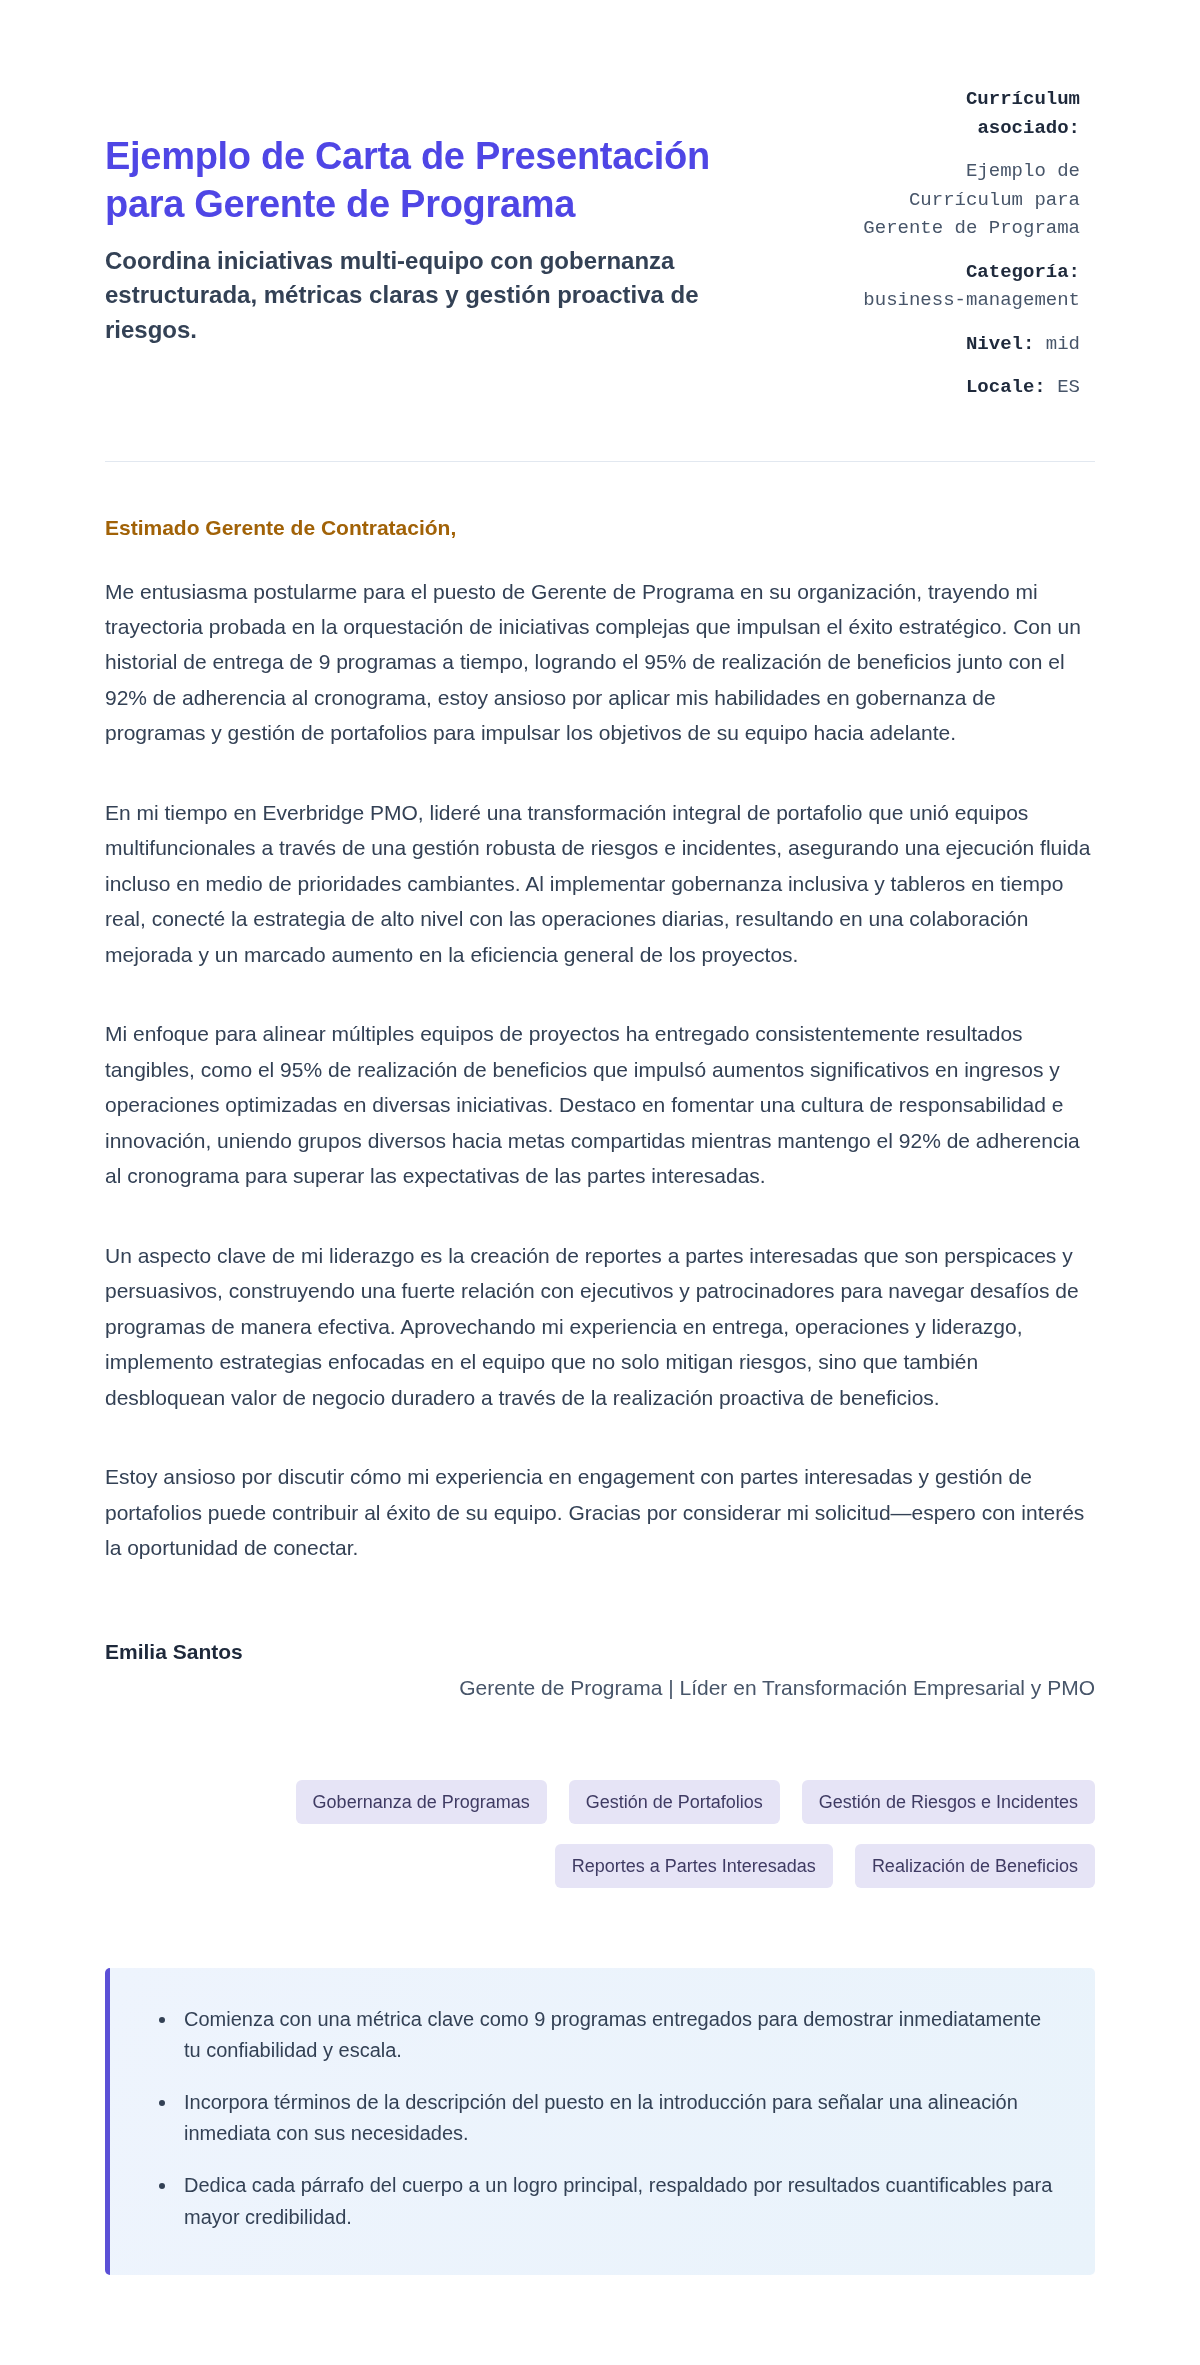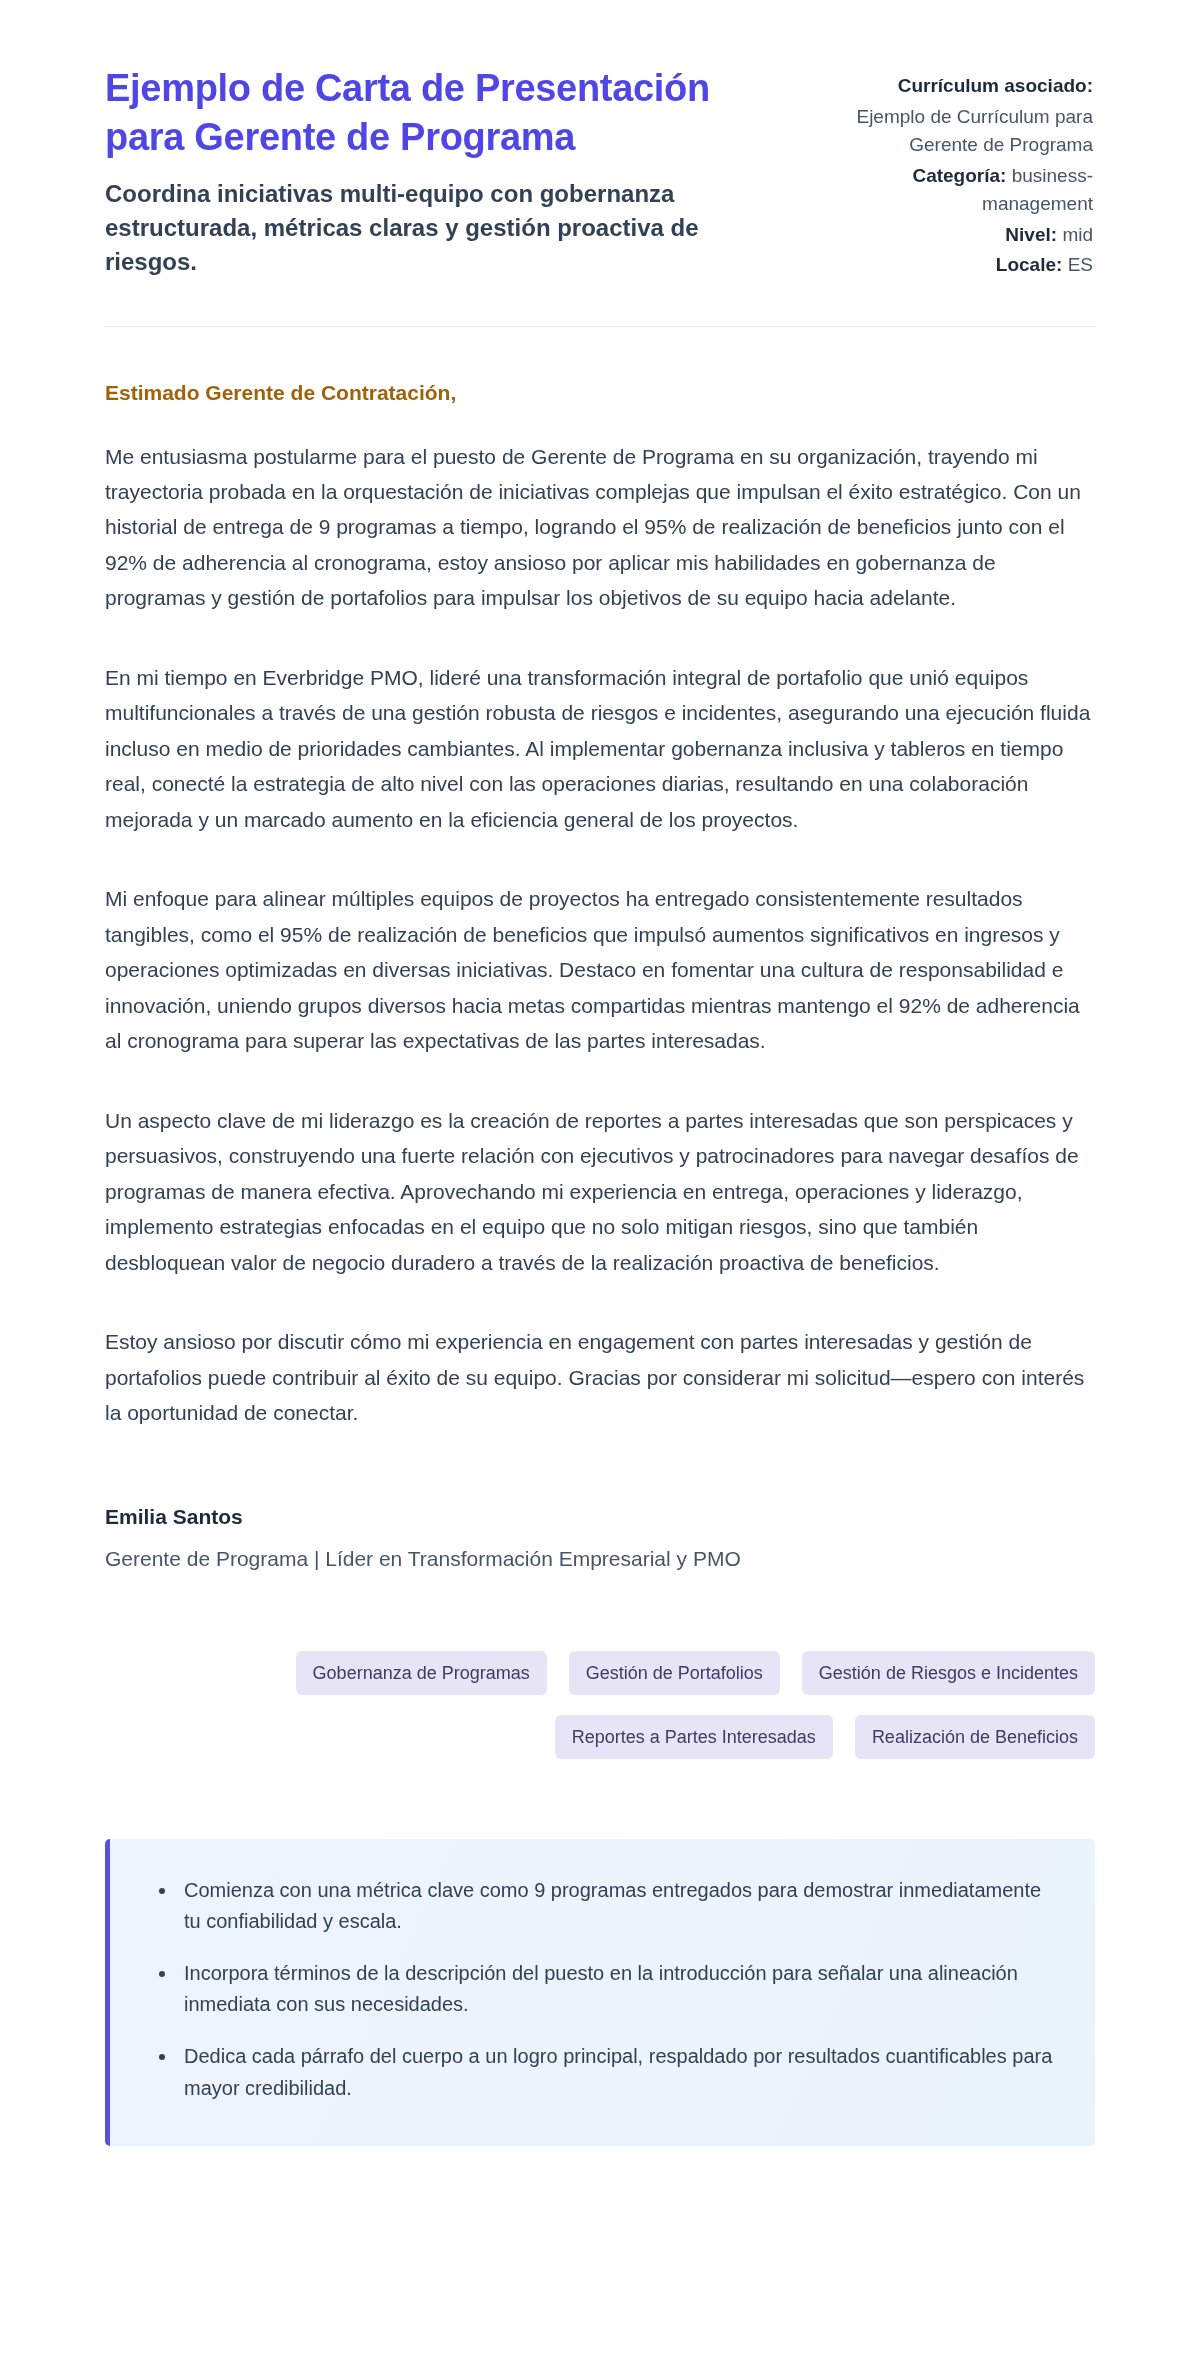--- a/index.html
+++ b/index.html
@@ -32,34 +32,34 @@
   }
   .meta {
     width: 258px;
     flex: none;
     text-align: right;
     font-size: 19px;
     line-height: 1.5;
     color: #475569;
     padding-top: 8px;
   }
-  .meta-row { margin: 2px; }
+  .meta-row { margin: 15px; font-family: Liberation Mono, monospace; }
   .meta-label { font-weight: 700; color: #1e293b; }
   .divider { border: 0; border-top: 1px solid #e2e8f0; margin: 44px 0 0; }
 
   
   .greeting { margin-top: 54px; font-size: 21px; font-weight: 700; color: #a16207; }
   .letter-para { margin: 0; font-size: 21px; line-height: 1.69; color: #334155; }
   .first-para { margin-top: 34px; }
   .letter-para + .letter-para { margin-top: 44px; }
 
   
   .signature { margin-top: 74px; }
   .signature-name { font-size: 21px; font-weight: 700; color: #1e293b; margin: 0; }
-  .signature-title { font-size: 21px; color: #475569; margin: 18px 0 0; }
+  .signature-title { font-size: 21px; color: #475569; margin: 12px 0 0; text-align: right; }
 
   
   .tags { margin-top: 80px; display: flex; flex-wrap: wrap; gap: 20px 22px; justify-content: flex-end; }
   .tag {
     background: #e6e4f6;
     color: #3f3b63;
     font-size: 18px;
     line-height: 1;
     padding: 13px 17px;
     border-radius: 6px;

